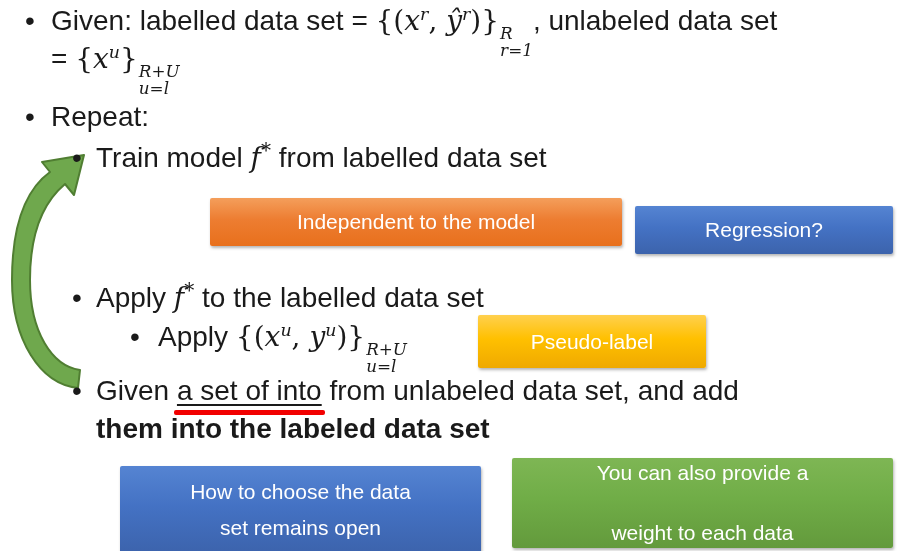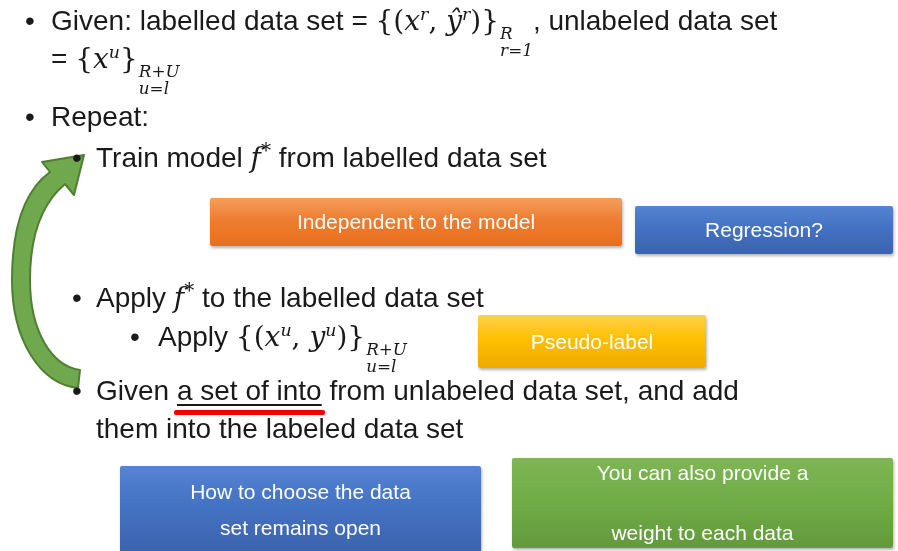--- a/index.html
+++ b/index.html
@@ -115,21 +115,21 @@
     <span>Pseudo-label</span>
   </div>
 
   <div class="line" style="left:72px;top:374px;">
     <span class="bullet b2">•</span>
     <span class="txt">
       <span>Given </span><span class="red-underline">a set of into</span><span> from unlabeled data set, and add</span>
     </span>
   </div>
 
-  <div class="line" style="left:96px;top:412px;">
+  <div class="line" style="left:96px;top:412px;font-weight:bold;">
     <span class="txt">them into the labeled data set</span>
   </div>
 
   <div class="box box-blue" style="left:120px;top:458px;width:361px;height:88px;">
     <span>How to choose the data</span>
     <span>set remains open</span>
   </div>
 
   <div class="box box-green" style="left:512px;top:458px;width:381px;height:90px;">
     <span>You can also provide a</span>

